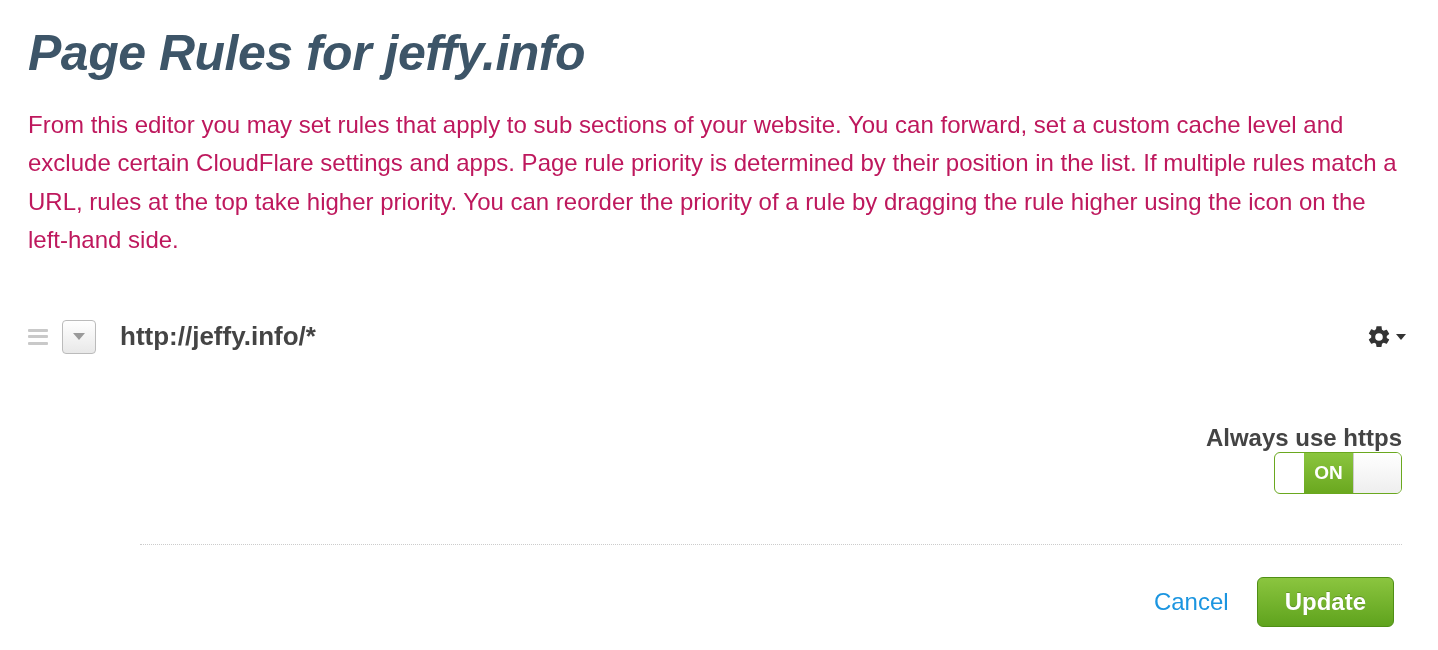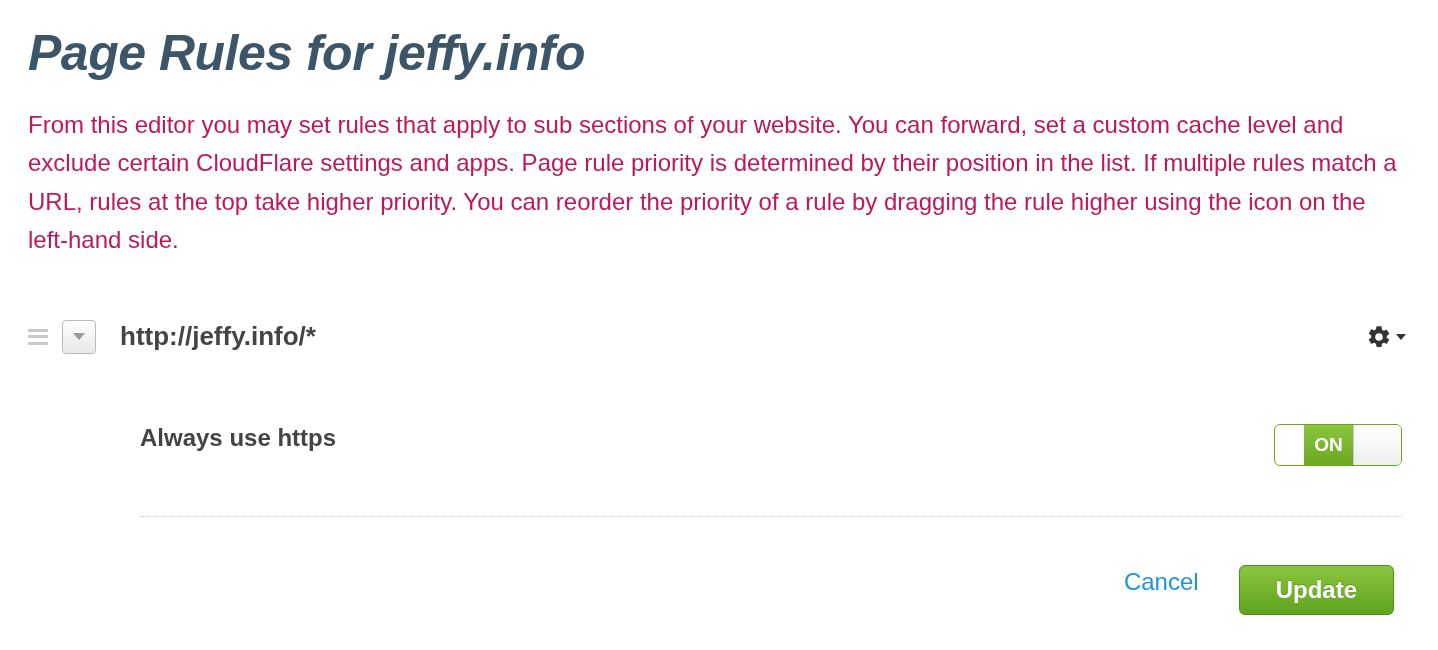--- a/index.html
+++ b/index.html
@@ -81,24 +81,25 @@
     border-right: 5px solid transparent;
     border-top: 6px solid #333;
     margin-left: 4px;
   }
   .setting-block {
     margin-left: 112px;
     margin-right: 8px;
   }
   .setting-row {
     display: flex;
-    align-items: flex-start;
+    align-items: flex-end;
     justify-content: space-between;
     padding-bottom: 50px;
     border-bottom: 1px dotted #ccc;
+    flex-direction: column;
   }
   .setting-label {
     font-size: 24px;
     font-weight: 700;
     color: #444;
   }
   .toggle {
     width: 128px;
     height: 42px;
     border-radius: 6px;
@@ -121,40 +122,39 @@
   .toggle-knob {
     width: 48px;
     background: linear-gradient(#fff, #eee);
     border-left: 1px solid #ccc;
   }
   .actions {
     display: flex;
     justify-content: flex-end;
     align-items: center;
     margin-top: 32px;
-    gap: 40px;
+    gap: 28px;
     padding-right: 8px;
   }
   .cancel-link {
     color: #1b95e0;
     font-size: 24px;
     font-weight: 500;
     cursor: pointer;
   }
   .update-button {
     background: linear-gradient(#8bc53f, #5fa31d);
     border: 1px solid #4f8f15;
     color: #fff;
     font-size: 24px;
     font-weight: 700;
-    padding: 10px 36px;
+    padding: 10px 27px;
     border-radius: 6px;
     cursor: pointer;
     text-shadow: 0 -1px 0 rgba(0,0,0,0.2);
-    margin-top: 16px;
   }
 </style>
 </head>
 <body>
 
 <h1 class="page-title">Page Rules for jeffy.info</h1>
 
 <p class="description">From this editor you may set rules that apply to sub sections of your website. You can forward, set a custom cache level and exclude certain CloudFlare settings and apps. Page rule priority is determined by their position in the list. If multiple rules match a URL, rules at the top take higher priority. You can reorder the priority of a rule by dragging the rule higher using the icon on the left-hand side.</p>
 
 <div class="rule-row">

